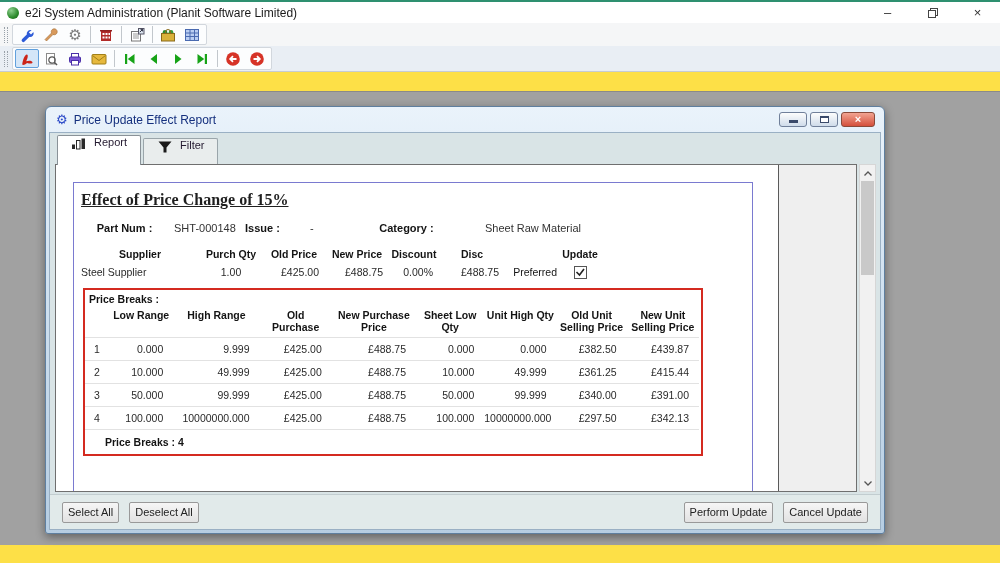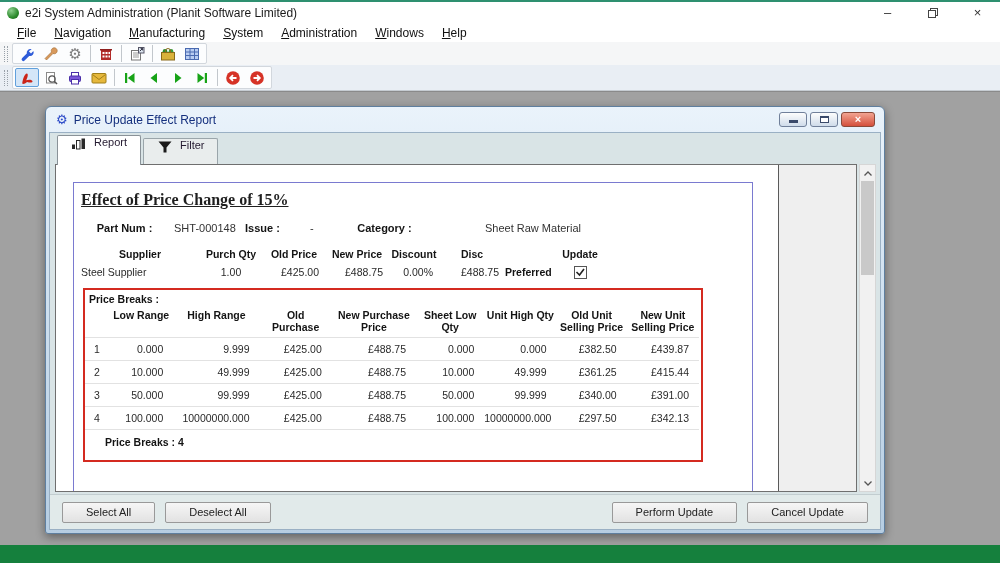--- a/index.html
+++ b/index.html
@@ -1,18 +1,18 @@
 <!DOCTYPE html>
 <html><head>
 <meta charset="utf-8">
 <style>
   * { box-sizing: border-box; margin: 0; padding: 0; }
   html, body { width: 1000px; height: 563px; overflow: hidden; }
   body { font-family: "Liberation Sans", sans-serif; background: #fff; }
-  .app { position: relative; width: 1000px; height: 563px; background: #15803d; border-top: 2px solid #2e9070; }
+  .app { position: relative; width: 1000px; height: 563px; background: #fde047; border-top: 2px solid #2e9070; }
 
   
   .titlebar { height: 21px; display: flex; align-items: center; background: #fff; }
   .app-icon { width: 12px; height: 12px; border-radius: 50%; margin: 0 6px 0 7px;
     background: radial-gradient(circle at 35% 30%, #8fd08f, #2e8b2e 60%, #145c14); }
   .app-title { font-size: 12px; color: #1a1a1a; }
   .win-controls { margin-left: auto; display: flex; height: 100%; }
   .wc { width: 45px; height: 100%; display: flex; align-items: center; justify-content: center; color: #333; font-size: 13px; }
 
   
@@ -66,50 +66,50 @@
   .outside { position: absolute; top: 0; bottom: 0; left: 722px; right: 0; background: #efefef; border-left: 1px solid #5a5a5a; }
   .page { position: absolute; left: 17px; top: 17px; width: 680px; height: 600px; background: #fff; border: 1px solid #7a7ad0; padding: 8px 0 0 7px; }
 
   .page-head { font-size: 16px; font-weight: bold; text-decoration: underline; color: #1f1f1f; font-family: Liberation Serif, serif; }
   .fields { margin-top: 13px; font-size: 11px; color: #333; }
   .frow { position: relative; height: 17px; }
   .lab { position: absolute; font-weight: bold; color: #141414; text-align: center; white-space: nowrap; }
   .val { position: absolute; white-space: nowrap; }
   .f-a { left: 0; width: 87px; } .fv-a { left: 93px; }
   .f-b { left: 140px; width: 83px; } .fv-b { left: 229px; }
-  .f-c { left: 240px; width: 127px; } .fv-c { left: 404px; }
+  .f-c { left: 262px; width: 127px; } .fv-c { left: 404px; }
 
   
   table { border-collapse: collapse; table-layout: fixed; }
   .sup-table { width: 522px; margin-top: 7px; font-size: 10.5px; color: #2a2a2a; }
   .sup-table th { font-size: 10.5px; font-weight: bold; color: #141414; text-align: center; padding: 2px 0; white-space: nowrap; }
   .sup-table td { padding: 3px 0 2px; white-space: nowrap; }
   .al { text-align: left; } .ar { text-align: right; padding-right: 6px !important; } .ac { text-align: center; }
-  .bold { font-weight: bold; color: #141414; }
+  .bold { font-weight: normal; color: #141414; text-align: right; }
   .cb { width: 13px; height: 13px; border: 1px solid #555; background: #fff; display: inline-flex; align-items: center; justify-content: center; vertical-align: middle; }
 
   
   .pb-box { margin: 7px 0 0 2px; width: 620px; border: 2px solid #d42a20; background: #fff; }
   .pb-label { font-size: 10.5px; font-weight: bold; color: #141414; padding: 3px 0 2px 4px; }
   .pb-table { width: 614px; margin-left: 0; font-size: 10.5px; color: #2a2a2a; }
   .pb-table th { font-size: 10.5px; font-weight: bold; color: #141414; text-align: center; vertical-align: top;
     white-space: pre-line; line-height: 1.2; padding: 2px 1px 3px; border-bottom: 1px solid #e2e2e2; }
   .pb-table td { padding: 5px 10px 5px 0; text-align: right; white-space: nowrap; border-bottom: 1px solid #e2e2e2; }
   .pb-table td.num { text-align: center; padding: 5px 0; }
-  .pb-footer { font-size: 10.5px; font-weight: bold; color: #141414; padding: 6px 0 12px 20px; }
+  .pb-footer { font-size: 10.5px; font-weight: bold; color: #141414; padding: 6px 0 6px 20px; }
 
   
   .vscroll { width: 17px; margin-left: 2px; background: #f1f1f1; border: 1px solid #d6d6d6; display: flex; flex-direction: column; }
   .sb-btn { height: 16px; display: flex; align-items: center; justify-content: center; }
   .sb-track { flex: 1; position: relative; }
   .sb-thumb { position: absolute; top: 0; left: 1px; width: 13px; height: 94px; background: #c9c9c9; }
 
   
   .footerbar { height: 35px; background: #e1eaea; border-top: 1px solid #c2cdd0; display: flex; align-items: center; padding: 0 12px; gap: 10px; }
-  .btn { height: 21px; padding: 0 23px; font-size: 11px; color: #222; display: flex; align-items: center;
+  .btn { height: 21px; padding: 0 5px; font-size: 11px; color: #222; display: flex; align-items: center;
     background: linear-gradient(#f6f6f6, #e2e2e2); border: 1px solid #999; border-radius: 2px; white-space: nowrap; }
   .push-right { margin-left: auto; }
 
   
   .statusbar { position: absolute; left: 0; right: 0; bottom: 0; height: 18px; background: #fbfbfb;
     border-top: 1px solid #b4b4b4; display: flex; align-items: center; padding-left: 4px; font-size: 11px; color: #1e1e1e; }
 </style>
 </head>
 <body>
 
@@ -123,29 +123,20 @@
       <span class="wc">
         <svg width="10" height="10">
             <rect x="2.5" y="0.5" width="7" height="7" fill="none" stroke="#444"></rect>
             <rect x="0.5" y="2.5" width="7" height="7" fill="#fff" stroke="#444"></rect>
           </svg>
       </span>
       <span class="wc">×</span>
     </div>
   </div>
 
-  <div class="menubar">
-    <span class="menu-item">File</span>
-    <span class="menu-item">Navigation</span>
-    <span class="menu-item">Manufacturing</span>
-    <span class="menu-item">System</span>
-    <span class="menu-item">Administration</span>
-    <span class="menu-item">Windows</span>
-    <span class="menu-item">Help</span>
-  </div>
 
   <div class="toolbar tb1">
     <span class="grip"></span>
     <div class="tgroup">
       <span class="tbtn">
         <svg width="16" height="16">
             <path d="M12.7 3.3a3.6 3.6 0 0 0-4.9 4.2L3.2 12.1a1.7 1.7 0 1 0 2.4 2.4l4.6-4.6a3.6 3.6 0 0 0 4.2-4.9L12 7.4 9.8 5.2z" fill="#2e5bd8"></path>
           </svg>
       </span>
       <span class="tbtn">

